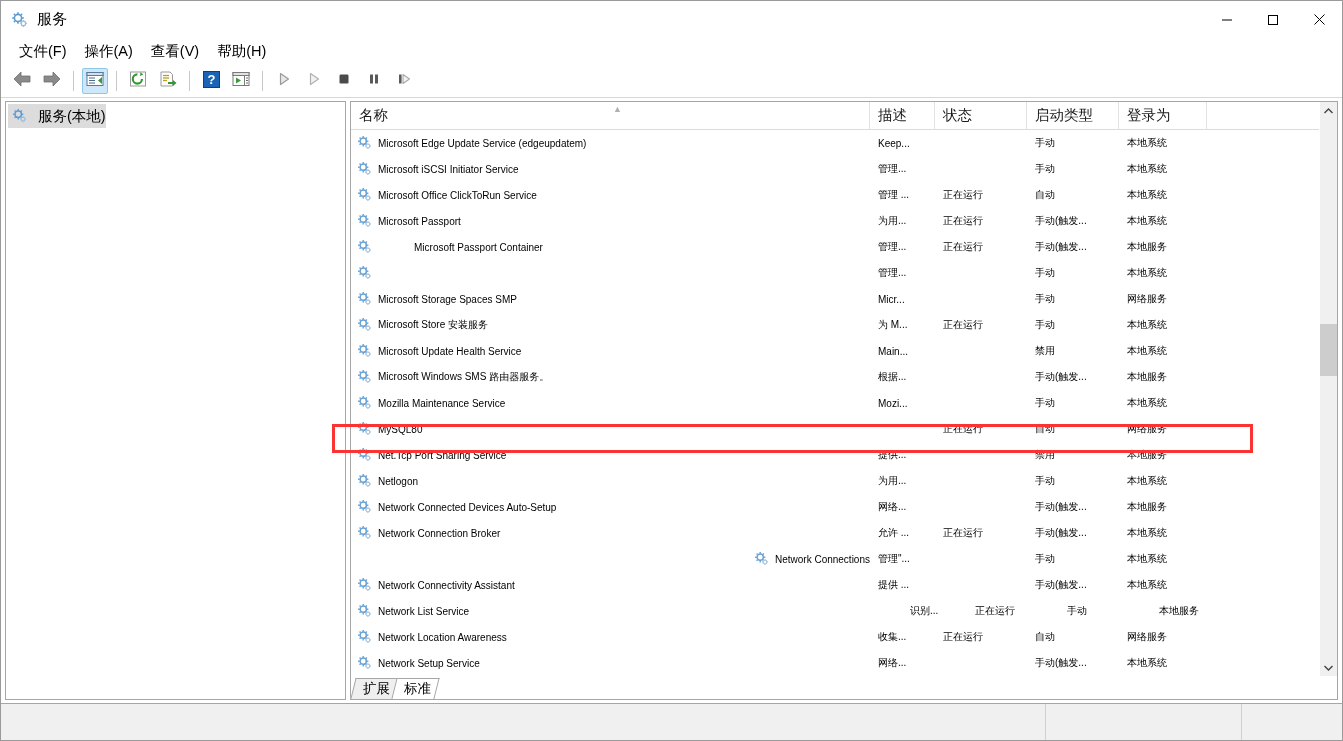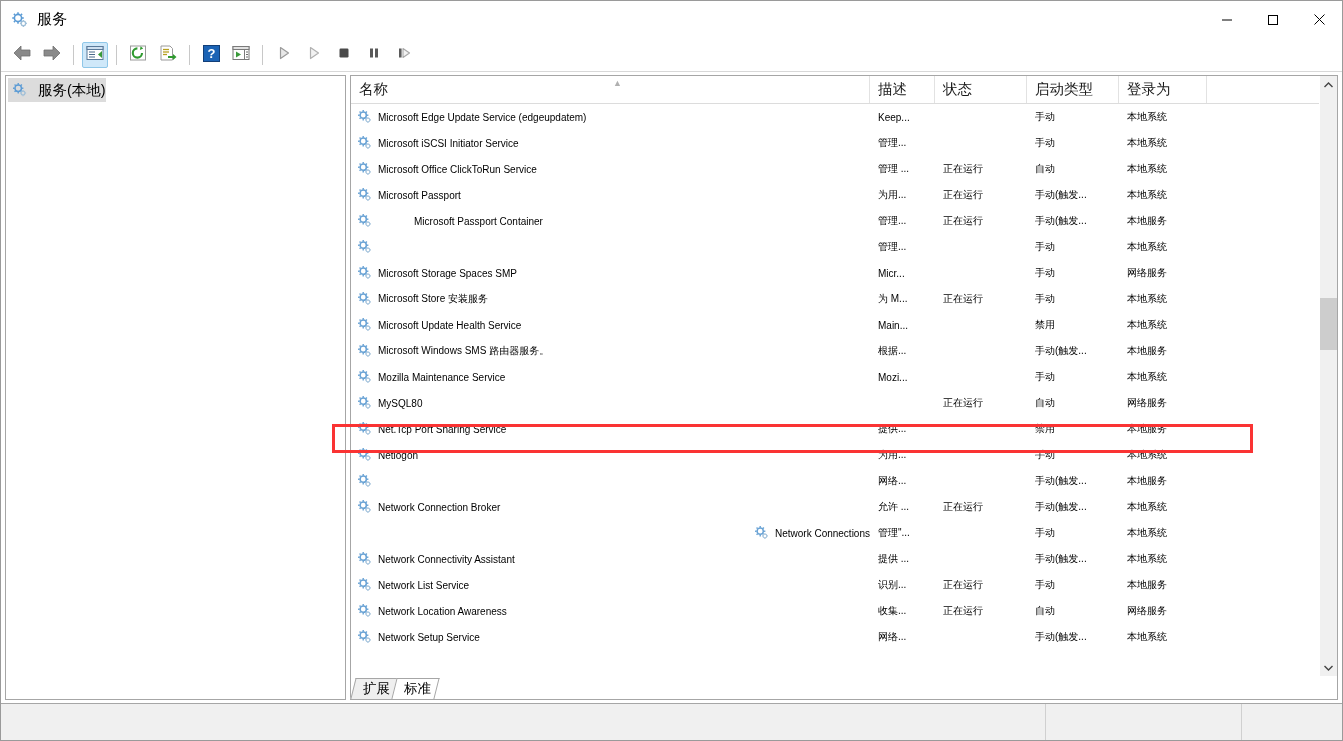--- a/index.html
+++ b/index.html
@@ -384,20 +384,26 @@
       </div>
       <div class="cap-btn">
         <svg width="13" height="13" viewBox="0 0 13 13">
             <line x1="1.5" y1="1.5" x2="11.5" y2="11.5" stroke="#000" stroke-width="1"></line>
             <line x1="11.5" y1="1.5" x2="1.5" y2="11.5" stroke="#000" stroke-width="1"></line>
           </svg>
       </div>
     </div>
   </div>
 
+  <div class="menubar">
+    <div class="menu-item">文件(F)</div>
+    <div class="menu-item">操作(A)</div>
+    <div class="menu-item">查看(V)</div>
+    <div class="menu-item">帮助(H)</div>
+  </div>
 
   <div class="toolbar">
 
     <div class="tb-btn">
       <span>
         <svg width="20" height="18" viewBox="0 0 20 18">
           <path d="M9 2 L2 9 L9 16 L9 12 L18 12 L18 6 L9 6 Z" fill="#8a8a8a" stroke="#6f6f6f" stroke-width="0.8" stroke-linejoin="round"></path>
         </svg>
       </span>
     </div>
@@ -1083,20 +1089,21 @@
                         <circle cx="12.3" cy="12.3" r="2.1"></circle>
                       </g>
   <g stroke="#a9c6de" stroke-width="1.3">
     <line x1="12.3" y1="9" x2="12.3" y2="9.9"></line>
                         <line x1="12.3" y1="14.7" x2="12.3" y2="15.7"></line>
     <line x1="9" y1="12.3" x2="9.9" y2="12.3"></line>
                         <line x1="14.7" y1="12.3" x2="15.7" y2="12.3"></line>
   </g>
 </svg>
                   </span>
+                  <span>Network Connected Devices Auto-Setup</span>
                 </div>
                 <div class="cell pad" style="width: 65px;">网络...</div>
                 <div class="cell pad" style="width: 92px;"></div>
                 <div class="cell pad" style="width: 92px;">手动(触发...</div>
                 <div class="cell pad" style="width: 88px;">本地服务</div>
               </div>
               <div class="row">
                 <div class="cell name" style="width: 519px;">
                   <span class="svc-icon">
                     <svg width="16" height="16" viewBox="0 0 18 18" class="gear-svg">
@@ -1224,21 +1231,21 @@
   <g stroke="#a9c6de" stroke-width="1.3">
     <line x1="12.3" y1="9" x2="12.3" y2="9.9"></line>
                         <line x1="12.3" y1="14.7" x2="12.3" y2="15.7"></line>
     <line x1="9" y1="12.3" x2="9.9" y2="12.3"></line>
                         <line x1="14.7" y1="12.3" x2="15.7" y2="12.3"></line>
   </g>
 </svg>
                   </span>
                   <span>Network List Service</span>
                 </div>
-                <div class="cell pad" style="width: 65px;">识别...</div>
+                <div class="cell pad" style="width: 65px; margin-left: 32px;">识别...</div>
                 <div class="cell pad" style="width: 92px;">正在运行</div>
                 <div class="cell pad" style="width: 92px;">手动</div>
                 <div class="cell pad" style="width: 88px;">本地服务</div>
               </div>
               <div class="row">
                 <div class="cell name" style="width: 519px;">
                   <span class="svc-icon">
                     <svg width="16" height="16" viewBox="0 0 18 18" class="gear-svg">
   <g fill="none" stroke="#6aa3d5" stroke-width="1.7">
                         <circle cx="7" cy="7" r="3.5"></circle>

